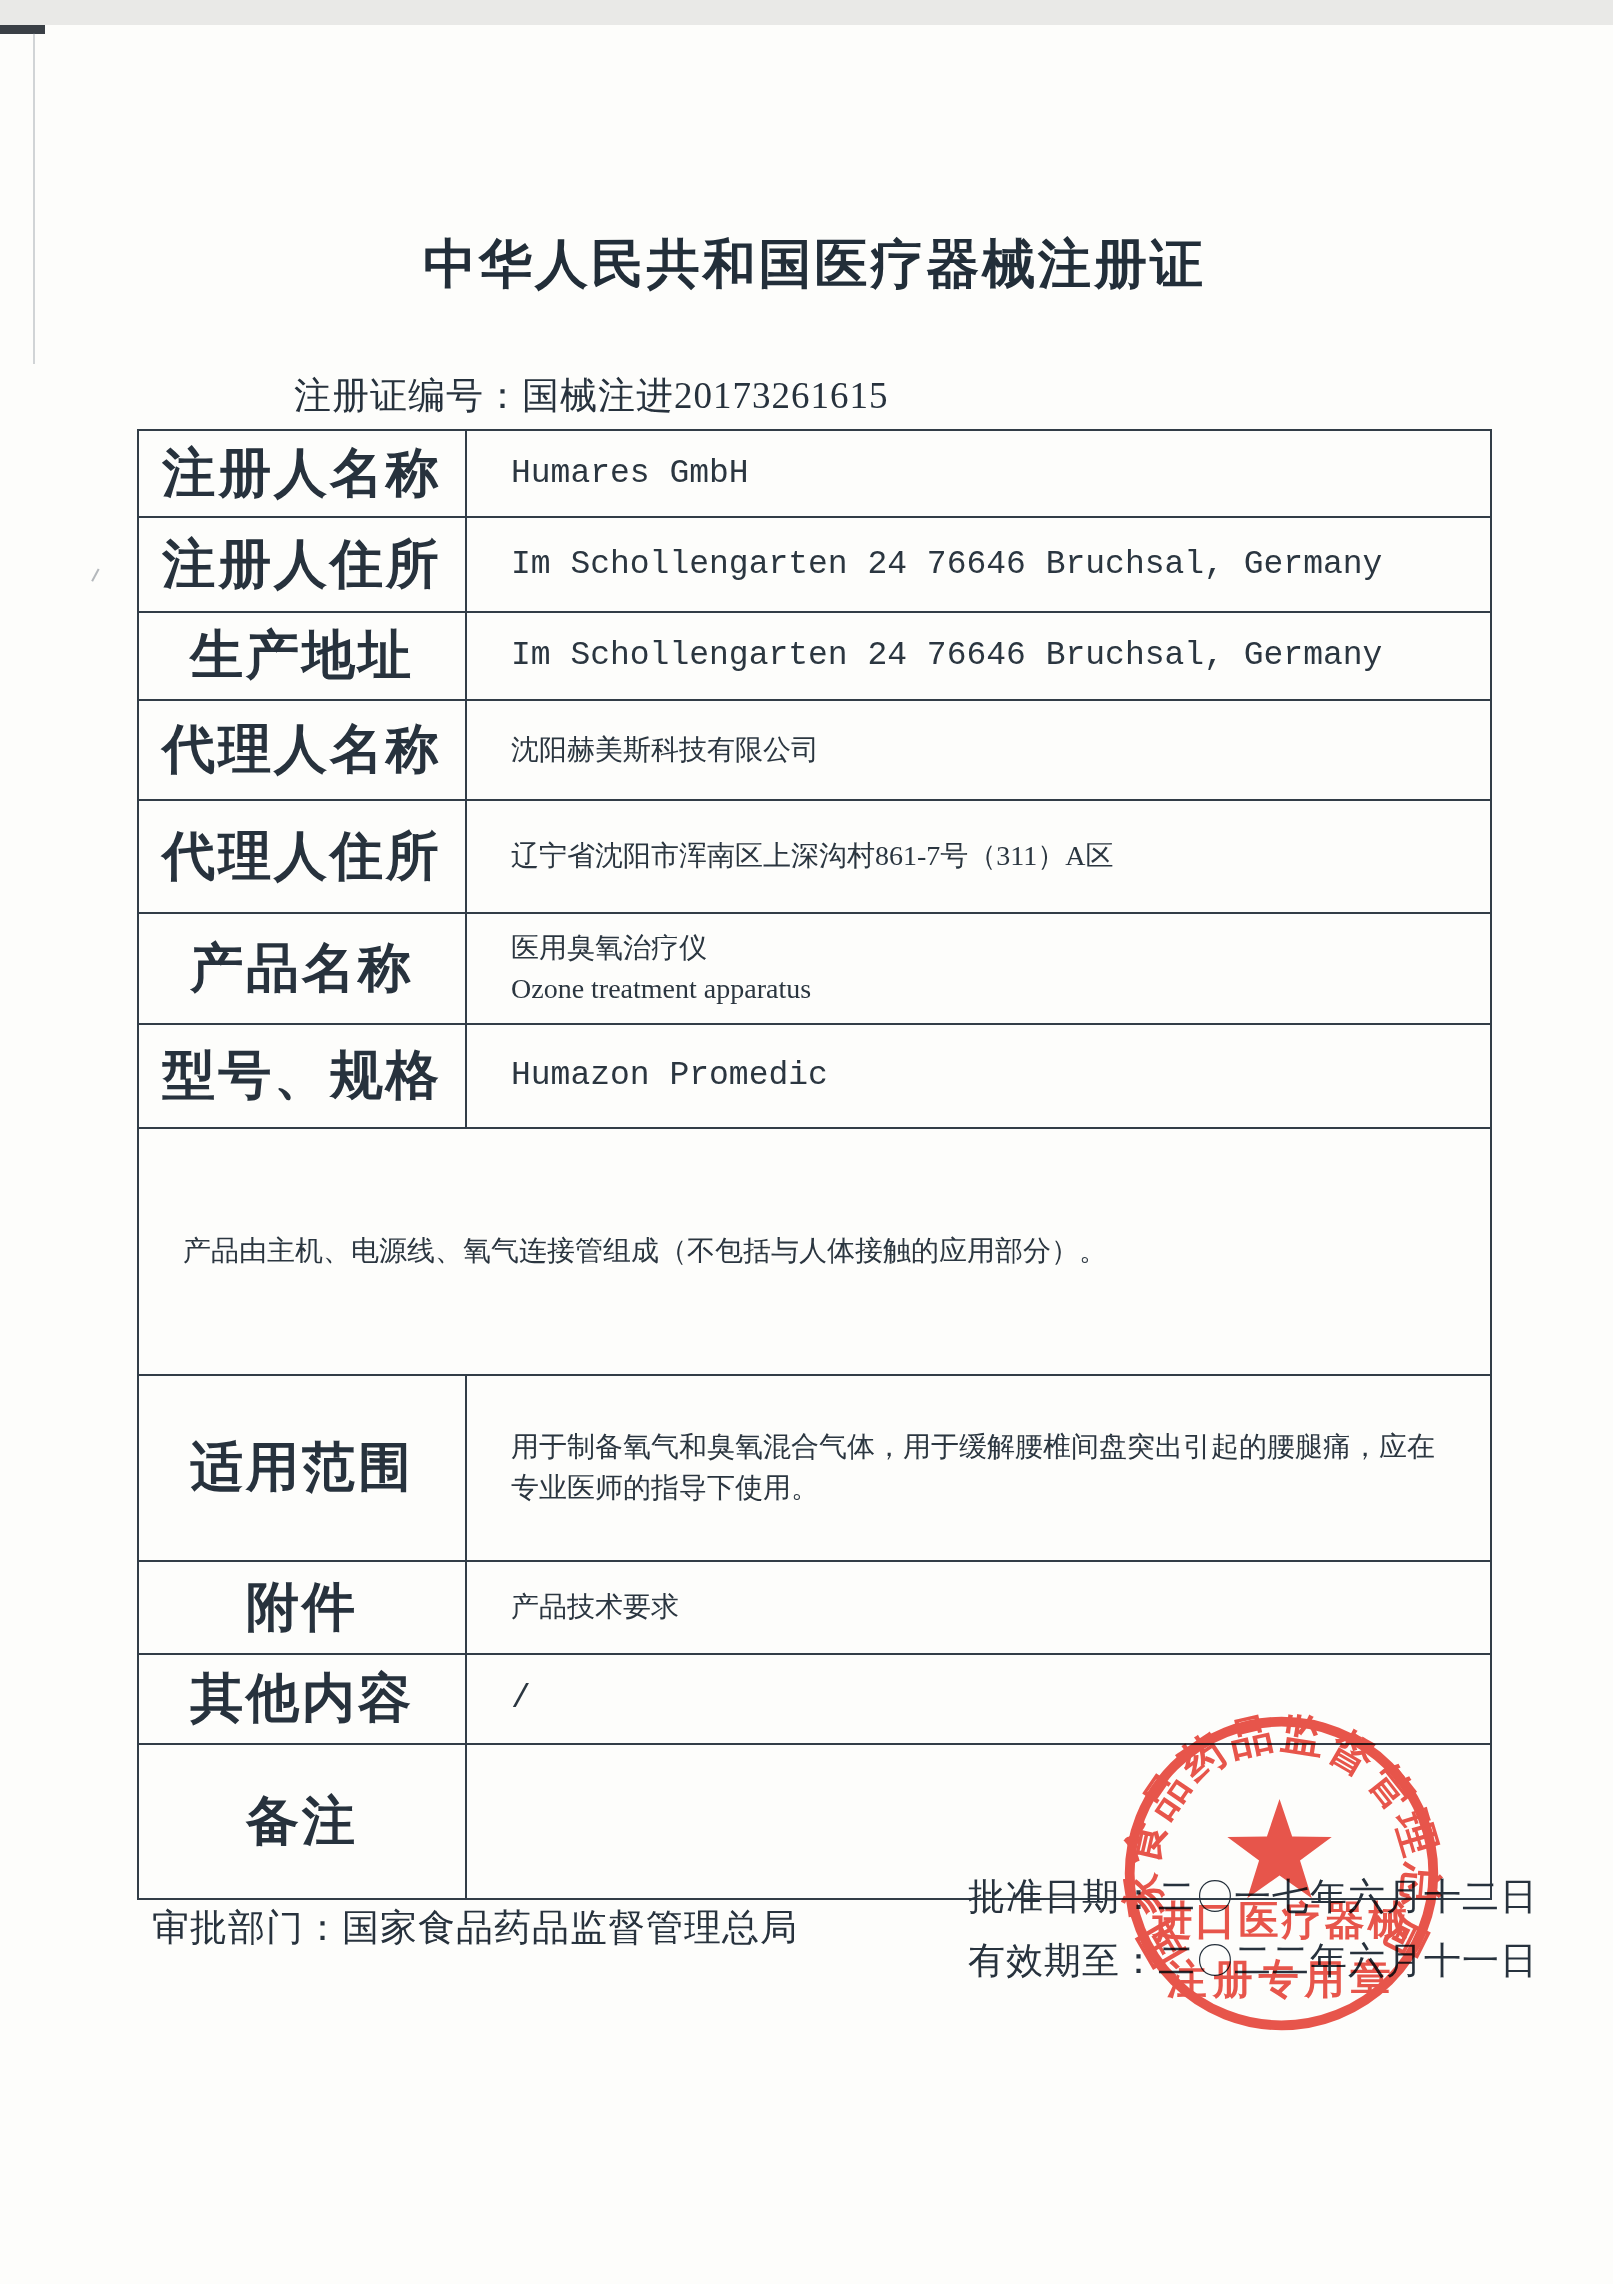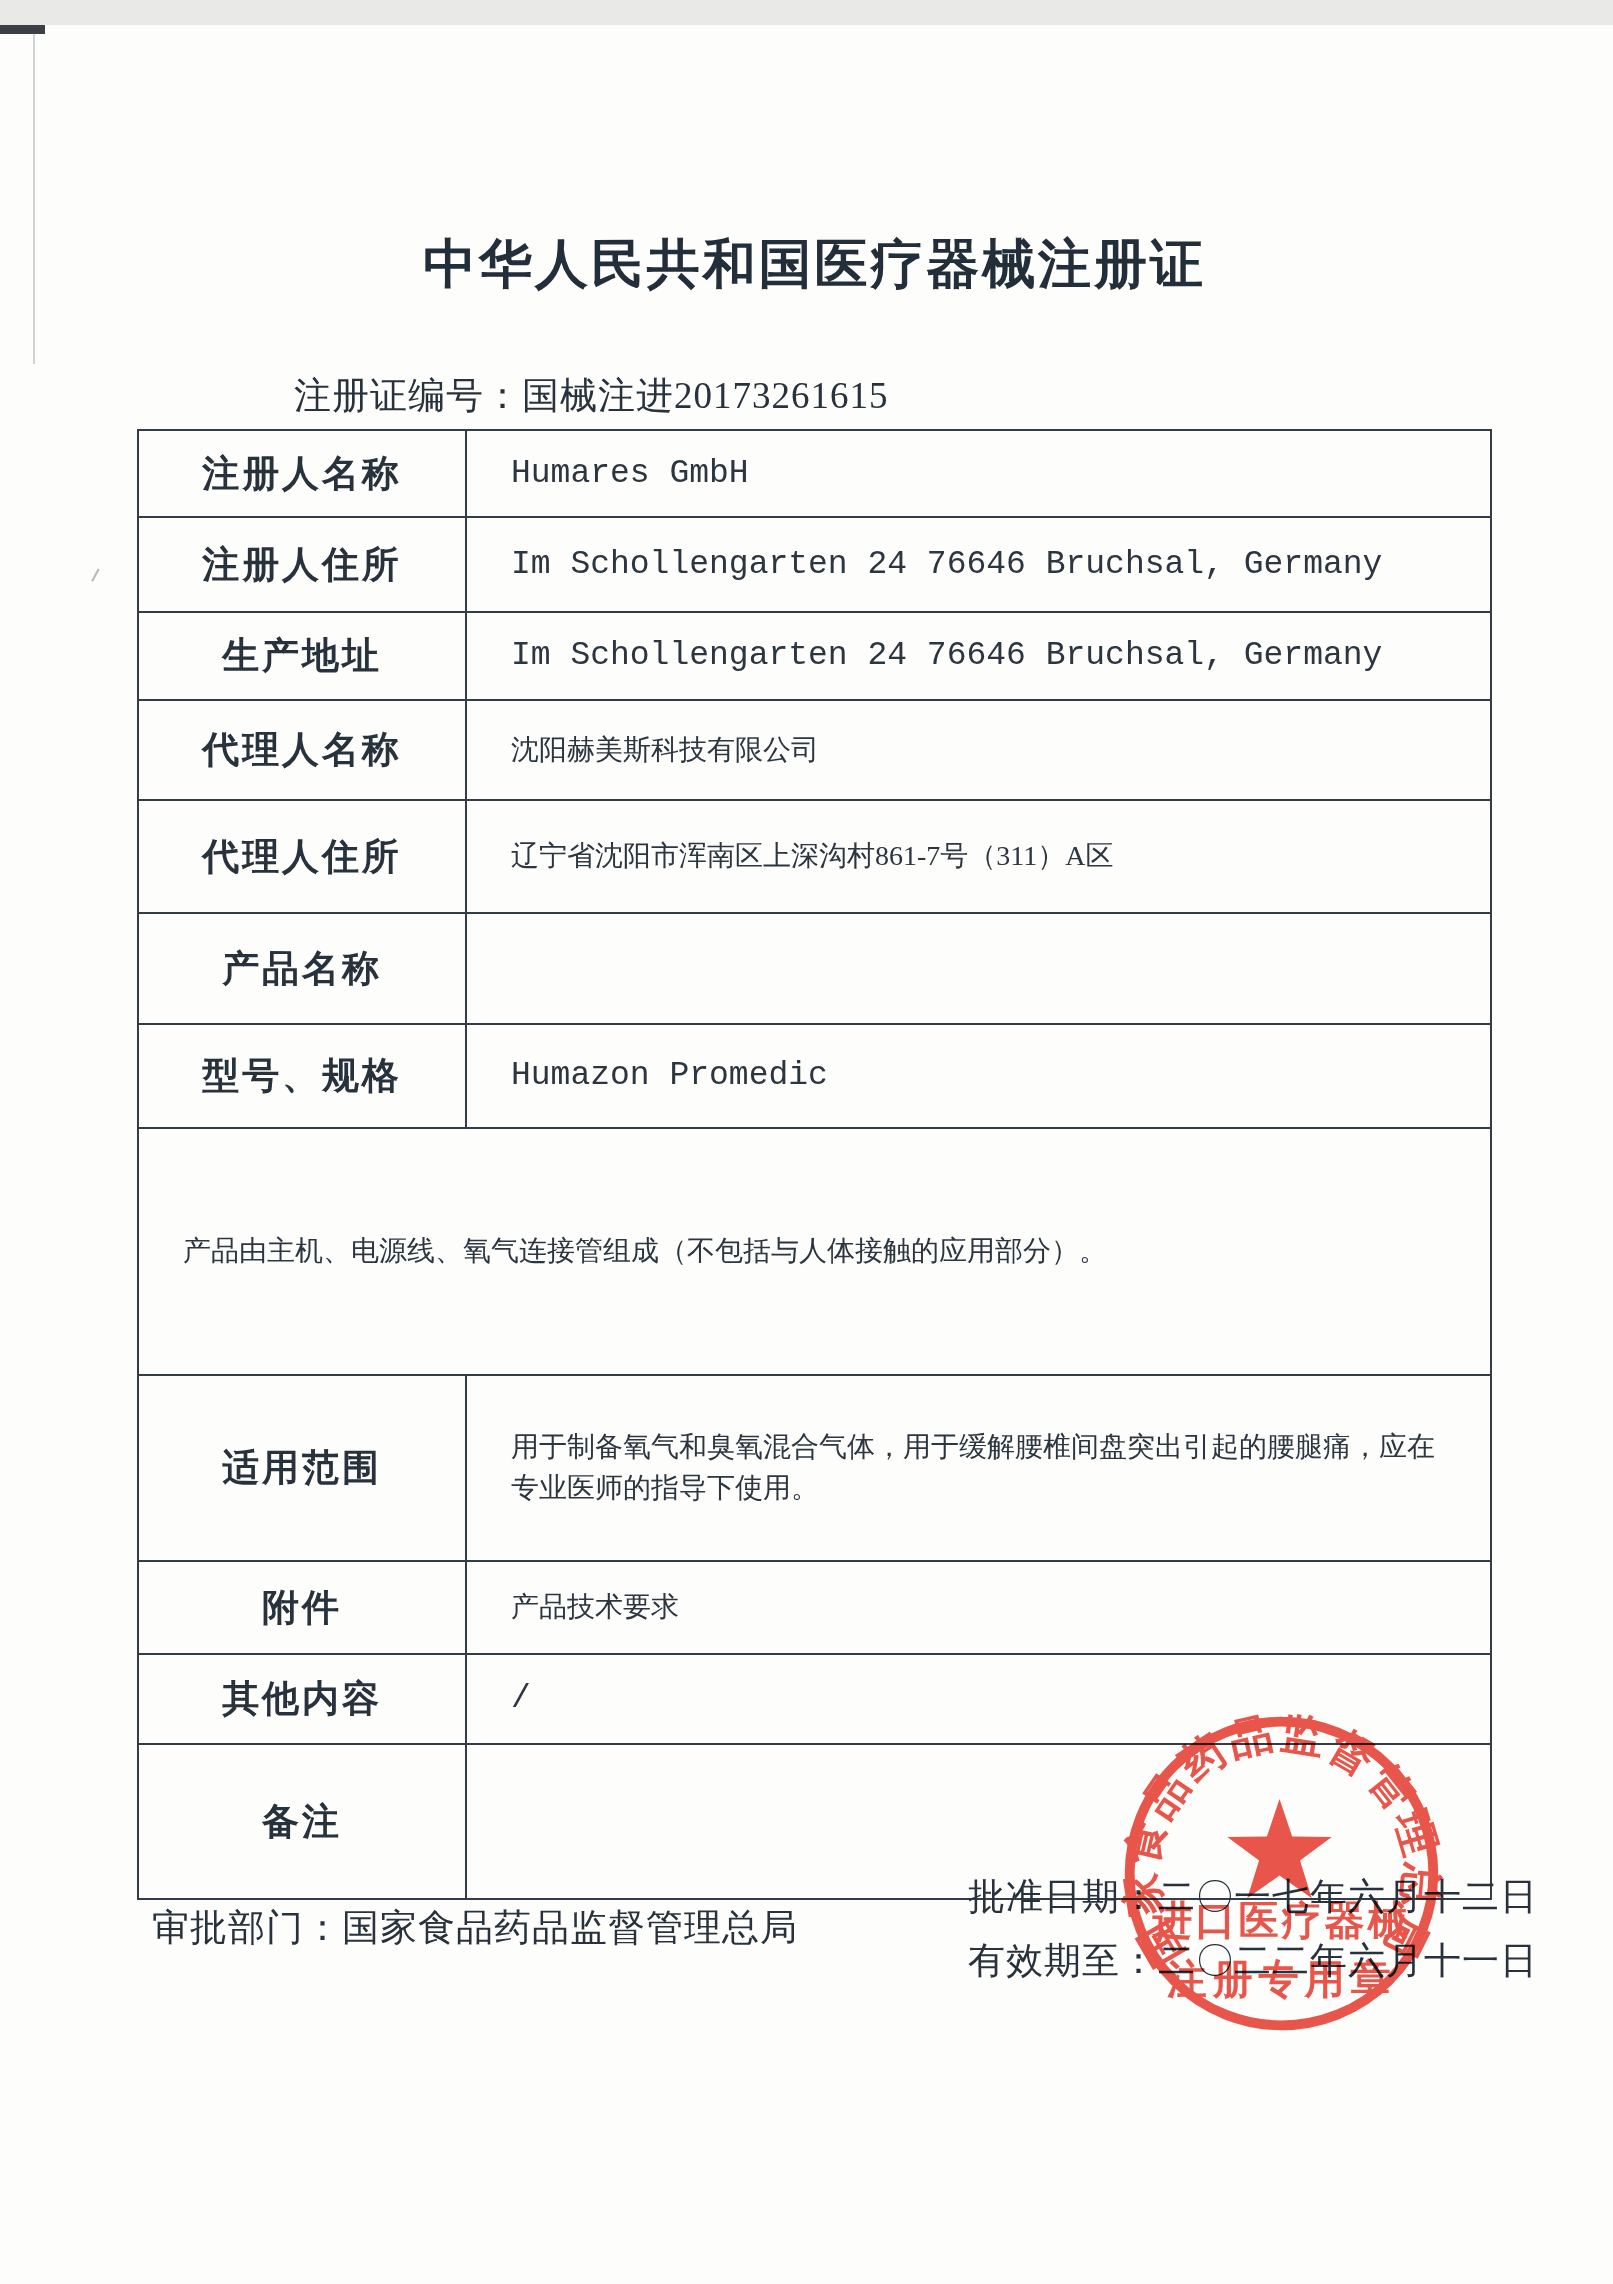--- a/index.html
+++ b/index.html
@@ -29,21 +29,21 @@
     position:absolute;left:137px;top:404px;width:1355px;
     border:2.9px solid #323d47;box-sizing:border-box;
     background:transparent;
   }
   .tr{display:flex;box-sizing:border-box;border-top:2px solid #323d47;}
   .tr:first-child{border-top:none;}
   .th{
     width:328px;flex:0 0 328px;box-sizing:border-box;
     border-right:2px solid #323d47;
     display:flex;align-items:center;justify-content:center;
-    font-size:37px;font-weight:bold;letter-spacing:2.9px;color:#27323d;
+    font-size:53px;font-weight:bold;letter-spacing:2.9px;color:#27323d;
     text-align:center;
   }
   .td{
     flex:1;box-sizing:border-box;
     display:flex;align-items:center;
     padding:7.8px 39px 7.8px 44px;
     font-size:28px;color:#2b3640;
     white-space:pre-line;line-height:1.45;
   }
   .td.mono{font-family:Liberation Mono, monospace;font-size:33px;}
@@ -91,20 +91,22 @@
     <div class="tr r4">
       <div class="th">代理人名称</div>
       <div class="td">沈阳赫美斯科技有限公司</div>
     </div>
     <div class="tr r5">
       <div class="th">代理人住所</div>
       <div class="td">辽宁省沈阳市浑南区上深沟村861-7号（311）A区</div>
     </div>
     <div class="tr r6">
       <div class="th">产品名称</div>
+      <div class="td">医用臭氧治疗仪
+Ozone treatment apparatus</div>
     </div>
     <div class="tr r7">
       <div class="th">型号、规格</div>
       <div class="td mono">Humazon Promedic</div>
     </div>
     <div class="tr r8">
       <div class="td">产品由主机、电源线、氧气连接管组成（不包括与人体接触的应用部分）。</div>
     </div>
     <div class="tr r9">
       <div class="th">适用范围</div>

